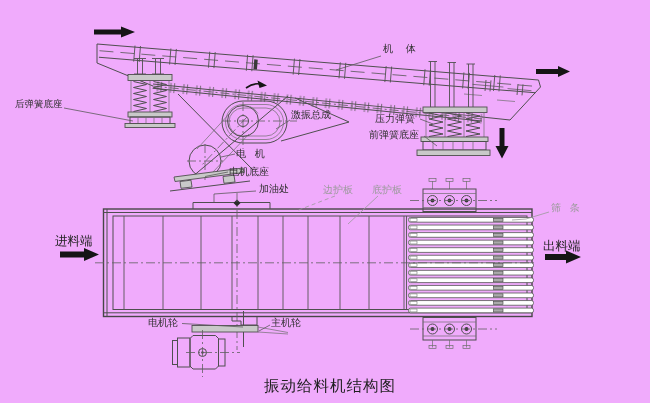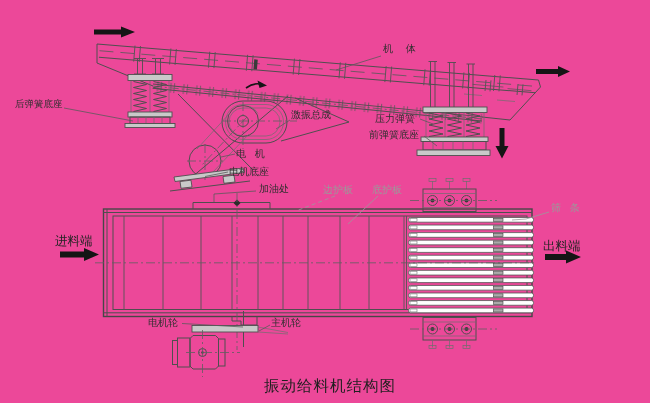--- a/index.html
+++ b/index.html
@@ -1,16 +1,16 @@
 <!DOCTYPE html>
 <html lang="zh"><head>
 <meta charset="utf-8">
 <style>
   html,body{margin:0;padding:0;background:#fff;}
-  #stage{position:relative;width:650px;height:403px;background:#ec4899;overflow:hidden;
+  #stage{position:relative;width:650px;height:403px;background:#f0abfc;overflow:hidden;
          font-family:"Liberation Sans", sans-serif;}
   svg{display:block;}
   .ln{stroke:#4f4f4f;stroke-width:1;fill:none;}
   .lnthick{stroke:#474747;stroke-width:1.4;fill:none;}
   .thin{stroke:#6e6e6e;stroke-width:0.7;fill:none;}
   .dash{stroke:#5a5a5a;stroke-width:0.8;fill:none;stroke-dasharray:14 7;}
   .dashdot{stroke:#5f5f5f;stroke-width:0.8;fill:none;stroke-dasharray:9 3 2 3;}
   .leader{stroke:#5a5a5a;stroke-width:0.8;fill:none;}
   .leader-gray{stroke:#9a9a9a;stroke-width:0.8;fill:none;}
   .leader-gray-dash{stroke:#9a9a9a;stroke-width:0.8;fill:none;stroke-dasharray:4 3;}

